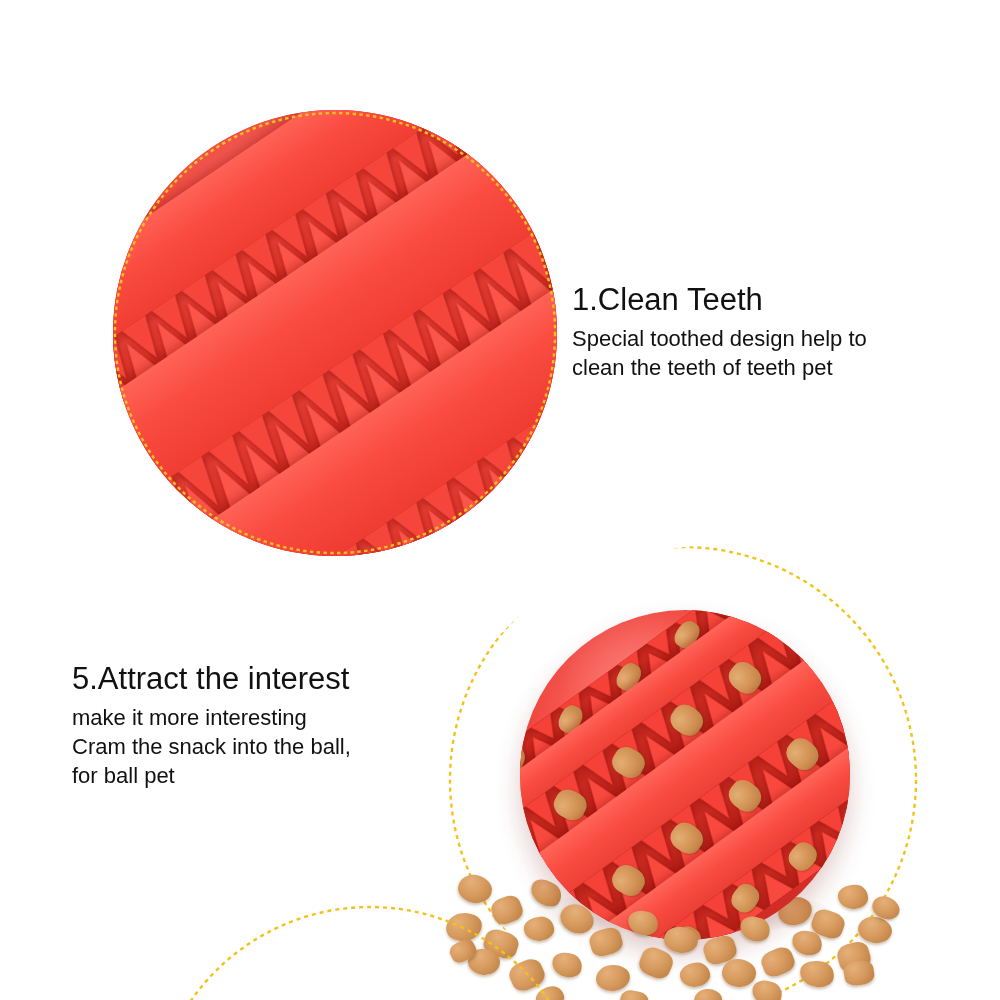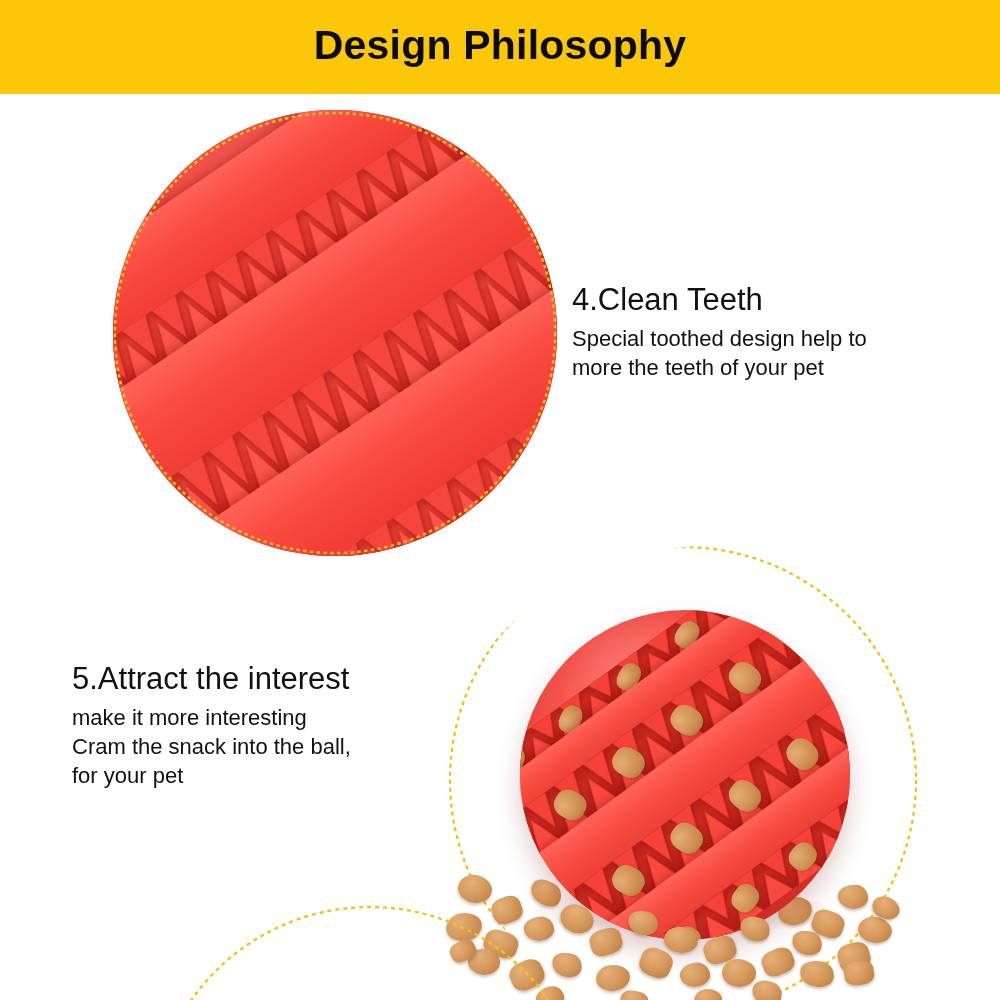--- a/index.html
+++ b/index.html
@@ -134,23 +134,20 @@
   
   #arc-bottom{
     position:absolute;left:150px;top:905px;width:440px;height:440px;
   }
 </style>
 </head>
 <body>
 
 <div id="page">
 
-  <div class="banner">
-    <div class="banner-title">Design Philosophy</div>
-  </div>
 
   <div id="ball1-wrap">
     <div id="ball1-clip">
       <div class="sphere-shade"></div>
       <div id="ball1-features">
           <div class="band" style="height: 96px; top: -10px; transform: rotate(-34deg);"></div>
           <div class="groove" style="height: 62px; top: 84px; transform: rotate(-34deg);">
             <div class="tooth" style="--hw: 16px; --th: 49.6px; left: 109.091px;"></div>
             <div class="tooth down" style="--hw: 14.72px; --th: 42.656px; left: 127.273px;"></div>
             <div class="tooth" style="--hw: 16px; --th: 49.6px; left: 145.455px;"></div>
@@ -235,33 +232,33 @@
             <div class="tooth down" style="--hw: 14.72px; --th: 42.656px; left: 672.727px;"></div>
           </div>
         </div>
     </div>
     <svg class="dashcircle" width="444" height="446" viewBox="0 0 444 446" style="left:0;top:0;">
       <circle cx="222" cy="223" r="220" fill="none" stroke="#F3C21A" stroke-width="2.4" stroke-dasharray="3.4 3.4" stroke-linecap="butt"></circle>
     </svg>
   </div>
 
   <div class="feature" style="left:572px;top:283px;width:420px;">
-    <p class="feature-title">4.Clean Teeth</p>
+    <p class="feature-title">1.Clean Teeth</p>
     <div class="feature-body">
       <div>Special toothed design help to</div>
-      <div>more the teeth of your pet</div>
+      <div>clean the teeth of teeth pet</div>
     </div>
   </div>
 
   <div class="feature" style="left:72px;top:662px;width:420px;">
     <p class="feature-title">5.Attract the interest</p>
     <div class="feature-body">
       <div>make it more interesting</div>
       <div>Cram the snack into the ball,</div>
-      <div>for your pet</div>
+      <div>for ball pet</div>
     </div>
   </div>
 
   <div id="scene2">
     <svg class="dashcircle" width="560" height="470" viewBox="0 0 560 470" style="left:0;top:0;">
       <ellipse cx="243" cy="235" rx="233" ry="233" fill="none" stroke="#F3C21A" stroke-width="2.4" stroke-dasharray="4 4" stroke-linecap="butt"></ellipse>
     </svg>
     <div class="ground-shadow"></div>
     <div id="ground-kibble">
         <div class="gk" style="left: 18px; top: 330px; width: 34px; height: 28px; transform: rotate(12deg); border-radius: 46% 54% 50% 50% / 52% 48%;"></div>

